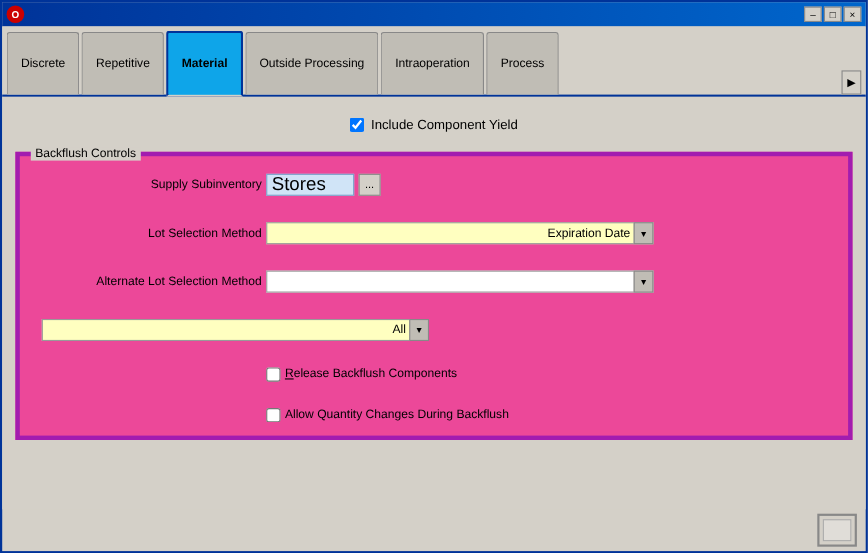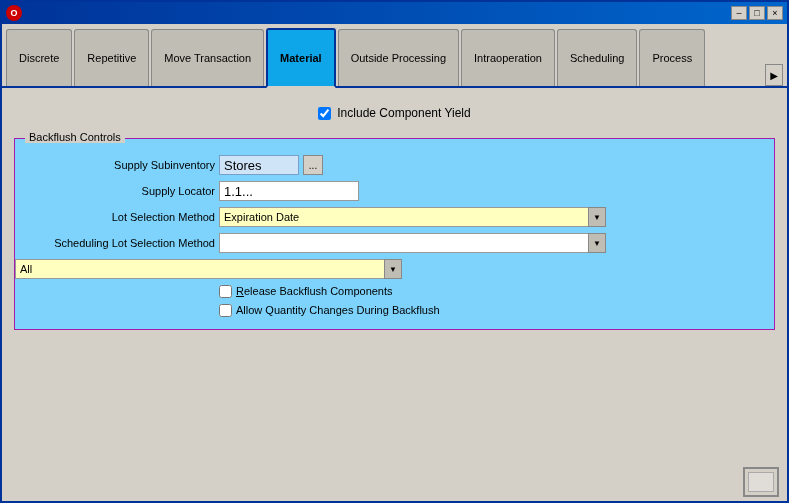--- a/index.html
+++ b/index.html
@@ -141,42 +141,42 @@
     }
 
     .checkbox-row input[type="checkbox"] {
       width: 13px;
       height: 13px;
       cursor: pointer;
     }
 
     
     .group-box {
-      border: 1px solid #a21caf;
-      background: #7dd3fc;
-      padding: 8px 12px 12px 0;
+      border: 4px solid #a21caf;
+      background: #ec4899;
+      padding: 8px 12px 12px 20px;
       position: relative;
       margin-top: 4px;
     }
 
     .group-box-title {
       position: absolute;
       top: -8px;
       left: 10px;
       background: #d4d0c8;
       padding: 0 4px;
       font-size: 11px;
       font-weight: normal;
     }
 
     
     .form-rows {
       display: flex;
       flex-direction: column;
-      gap: 6px;
+      gap: 24px;
       margin-top: 8px;
     }
 
     .form-row {
       display: flex;
       align-items: center;
       gap: 4px;
     }
 
     .form-label {
@@ -186,21 +186,21 @@
       font-size: 11px;
       color: #000;
     }
 
     
     .field-input {
       height: 20px;
       border: 1px solid #999;
       background: white;
       padding: 0 4px;
-      font-size: 13px;
+      font-size: 17px;
     }
 
     .field-stores {
       width: 80px;
       background: #d0e4f7;
       border: 1px solid #7a9fc8;
     }
 
     .field-locator {
       width: 140px;
@@ -221,29 +221,30 @@
     }
 
     
     .dropdown-wrapper {
       position: relative;
       display: flex;
       align-items: center;
     }
 
     .dropdown-field {
-      width: 387px;
+      width: 352px;
       height: 20px;
       background: #ffffc0;
       border: 1px solid #999;
       padding: 0 20px 0 4px;
       font-size: 11px;
       appearance: none;
       -webkit-appearance: none;
       cursor: pointer;
+      text-align: right;
     }
 
     .dropdown-field.empty {
       background: white;
     }
 
     .dropdown-arrow {
       position: absolute;
       right: 0;
       top: 0;
@@ -322,25 +323,23 @@
     <div class="title-bar-controls">
       <div class="title-btn">–</div>
       <div class="title-btn">□</div>
       <div class="title-btn">×</div>
     </div>
   </div>
 
   <div class="tab-bar">
     <div class="tab">Discrete</div>
     <div class="tab">Repetitive</div>
-    <div class="tab">Move Transaction</div>
     <div class="tab active">Material</div>
     <div class="tab">Outside Processing</div>
     <div class="tab">Intraoperation</div>
-    <div class="tab">Scheduling</div>
     <div class="tab">Process</div>
     <div class="tab-arrow">▶</div>
   </div>
 
   <div class="content">
 
     <div class="checkbox-row">
       <input type="checkbox" checked="" style="">
       <span>Include Component Yield</span>
     </div>
@@ -349,39 +348,35 @@
       <span class="group-box-title">Backflush Controls</span>
 
       <div class="form-rows">
 
         <div class="form-row">
           <span class="form-label">Supply Subinventory</span>
           <input class="field-input field-stores" type="text" value="Stores" style="">
           <div class="ellipsis-btn">...</div>
         </div>
 
-        <div class="form-row">
-          <span class="form-label">Supply Locator</span>
-          <input class="field-input field-locator" type="text" value="1.1..." style="">
-        </div>
 
         <div class="form-row">
           <span class="form-label">Lot Selection Method</span>
           <div class="dropdown-wrapper">
             <select class="dropdown-field">
               <option>Expiration Date</option>
               <option>Receipt Date</option>
               <option>Manual</option>
             </select>
             <div class="dropdown-arrow">▼</div>
           </div>
         </div>
 
         <div class="form-row">
-          <span class="form-label">Scheduling Lot Selection Method</span>
+          <span class="form-label">Alternate Lot Selection Method</span>
           <div class="dropdown-wrapper">
             <select class="dropdown-field empty">
               <option value=""></option>
             </select>
             <div class="dropdown-arrow">▼</div>
           </div>
         </div>
 
         <div class="form-row">
           <div class="dropdown-wrapper">

